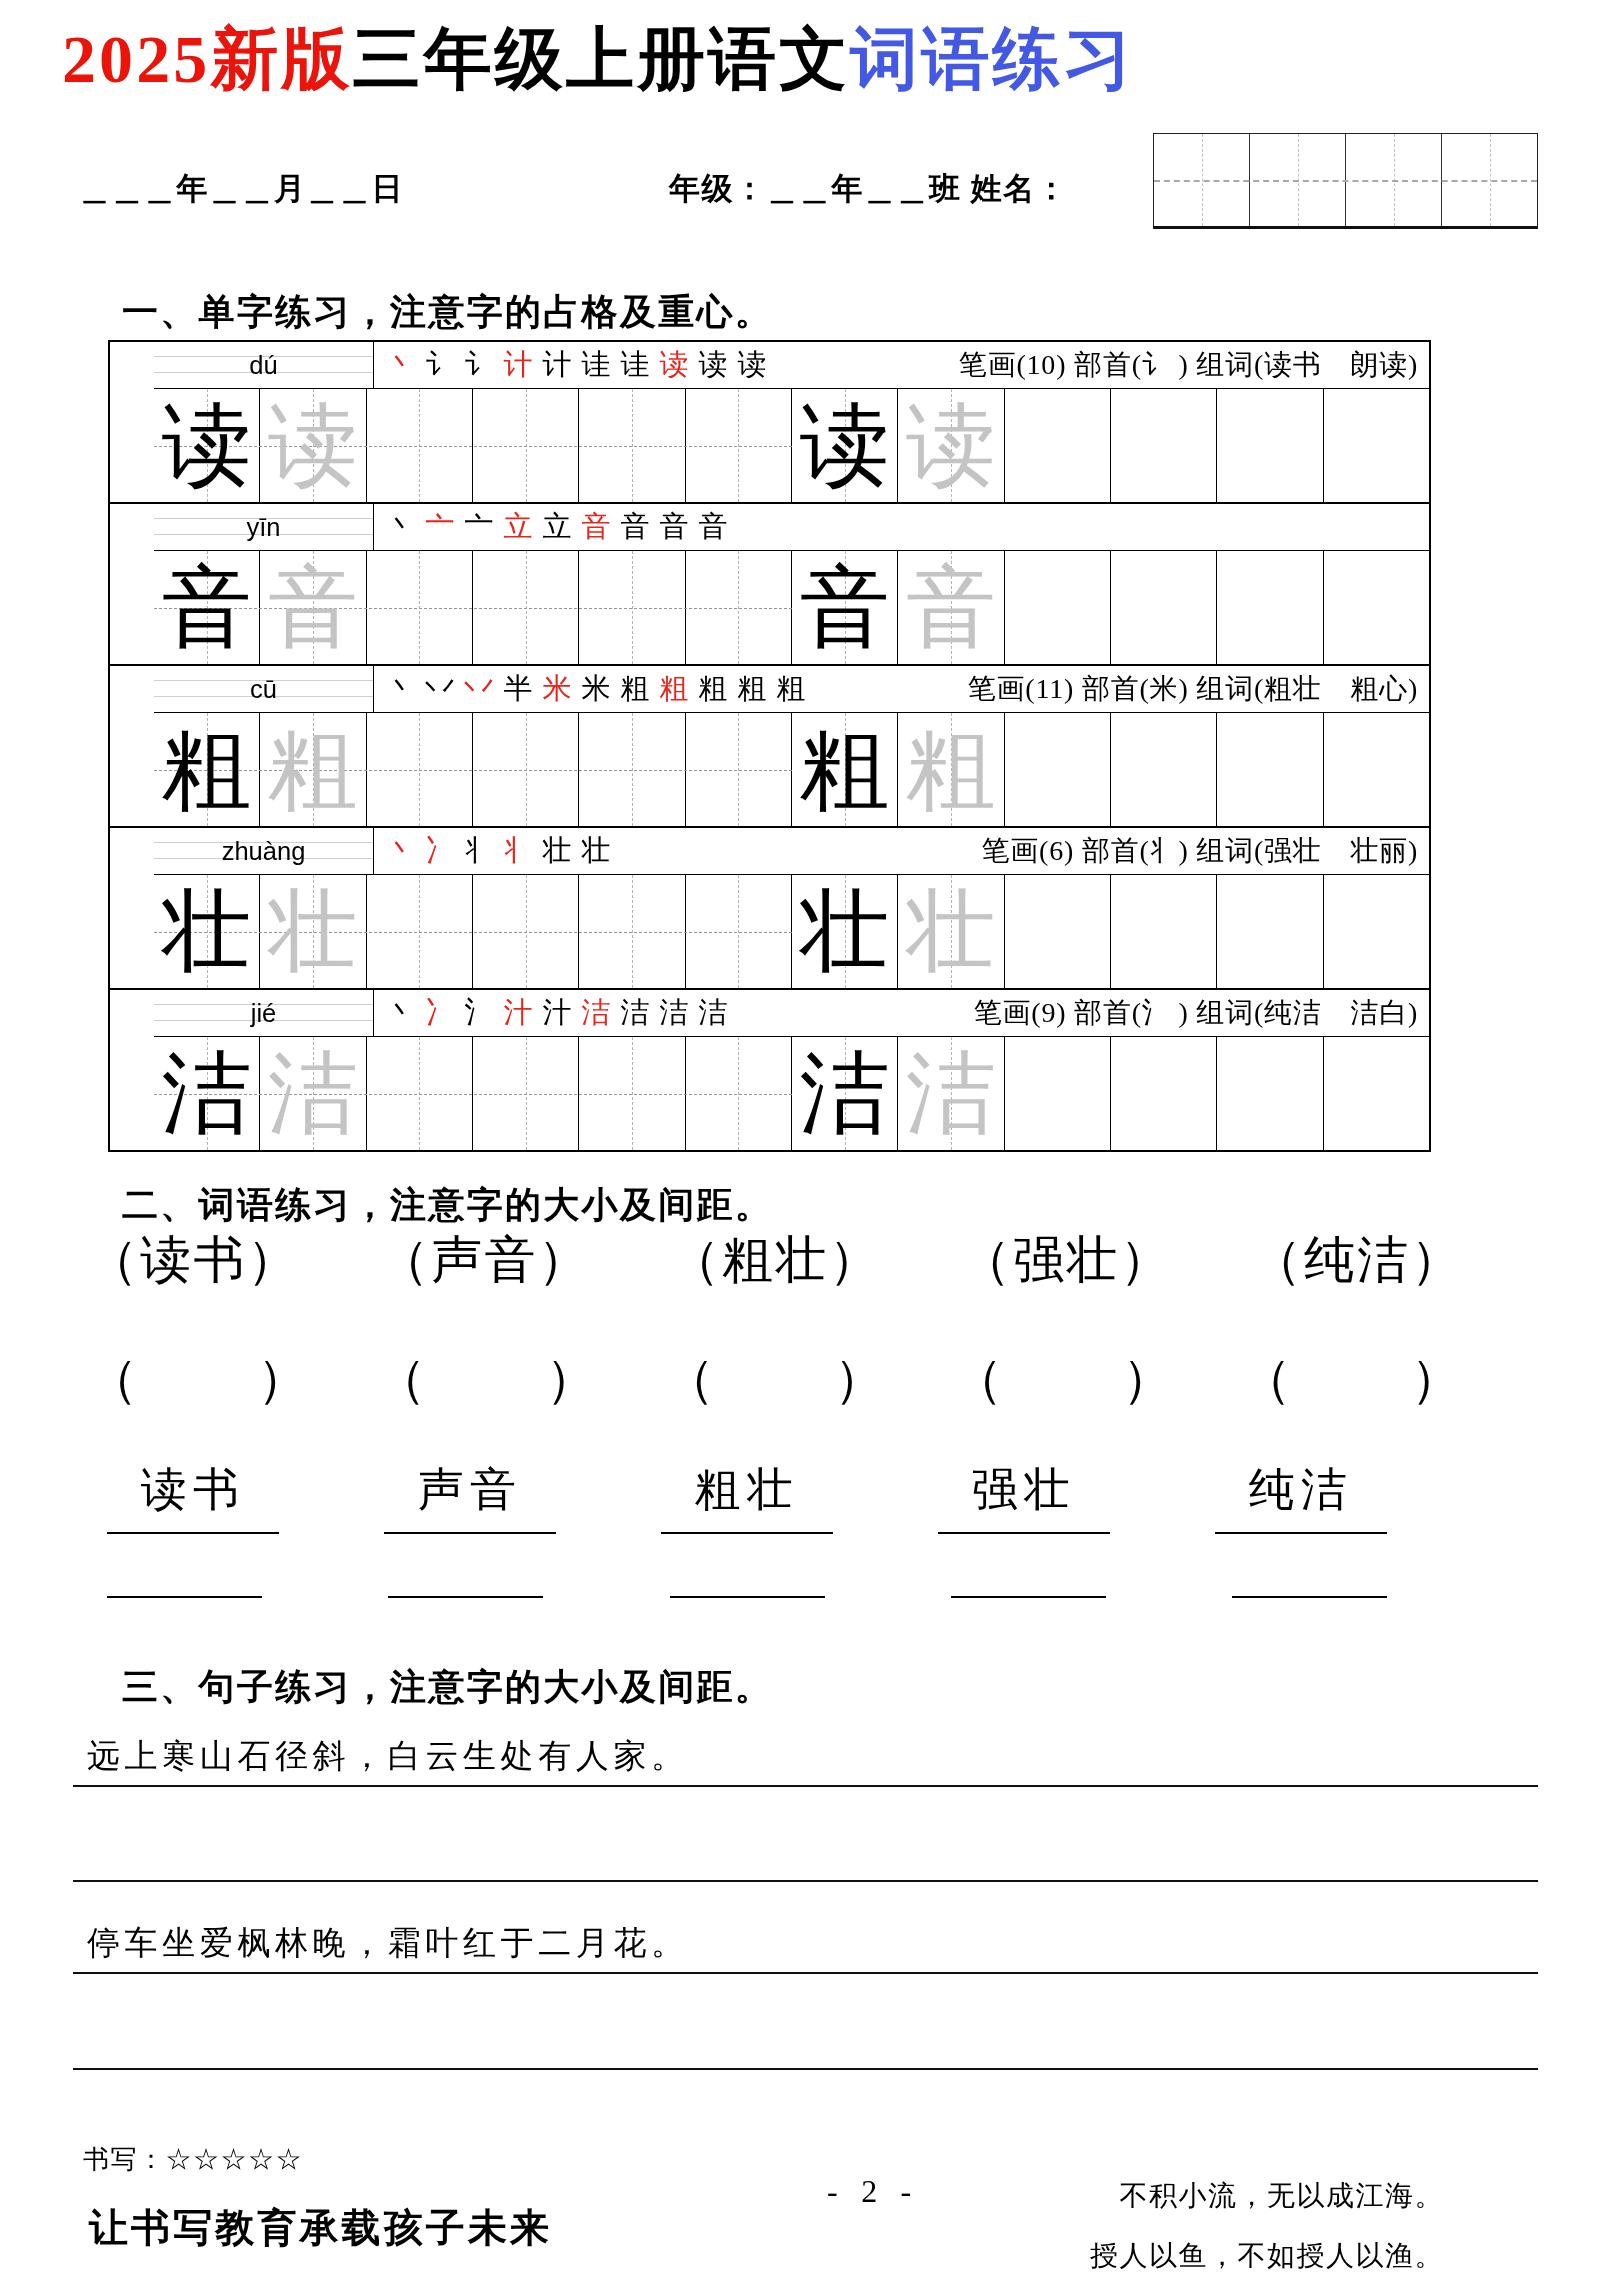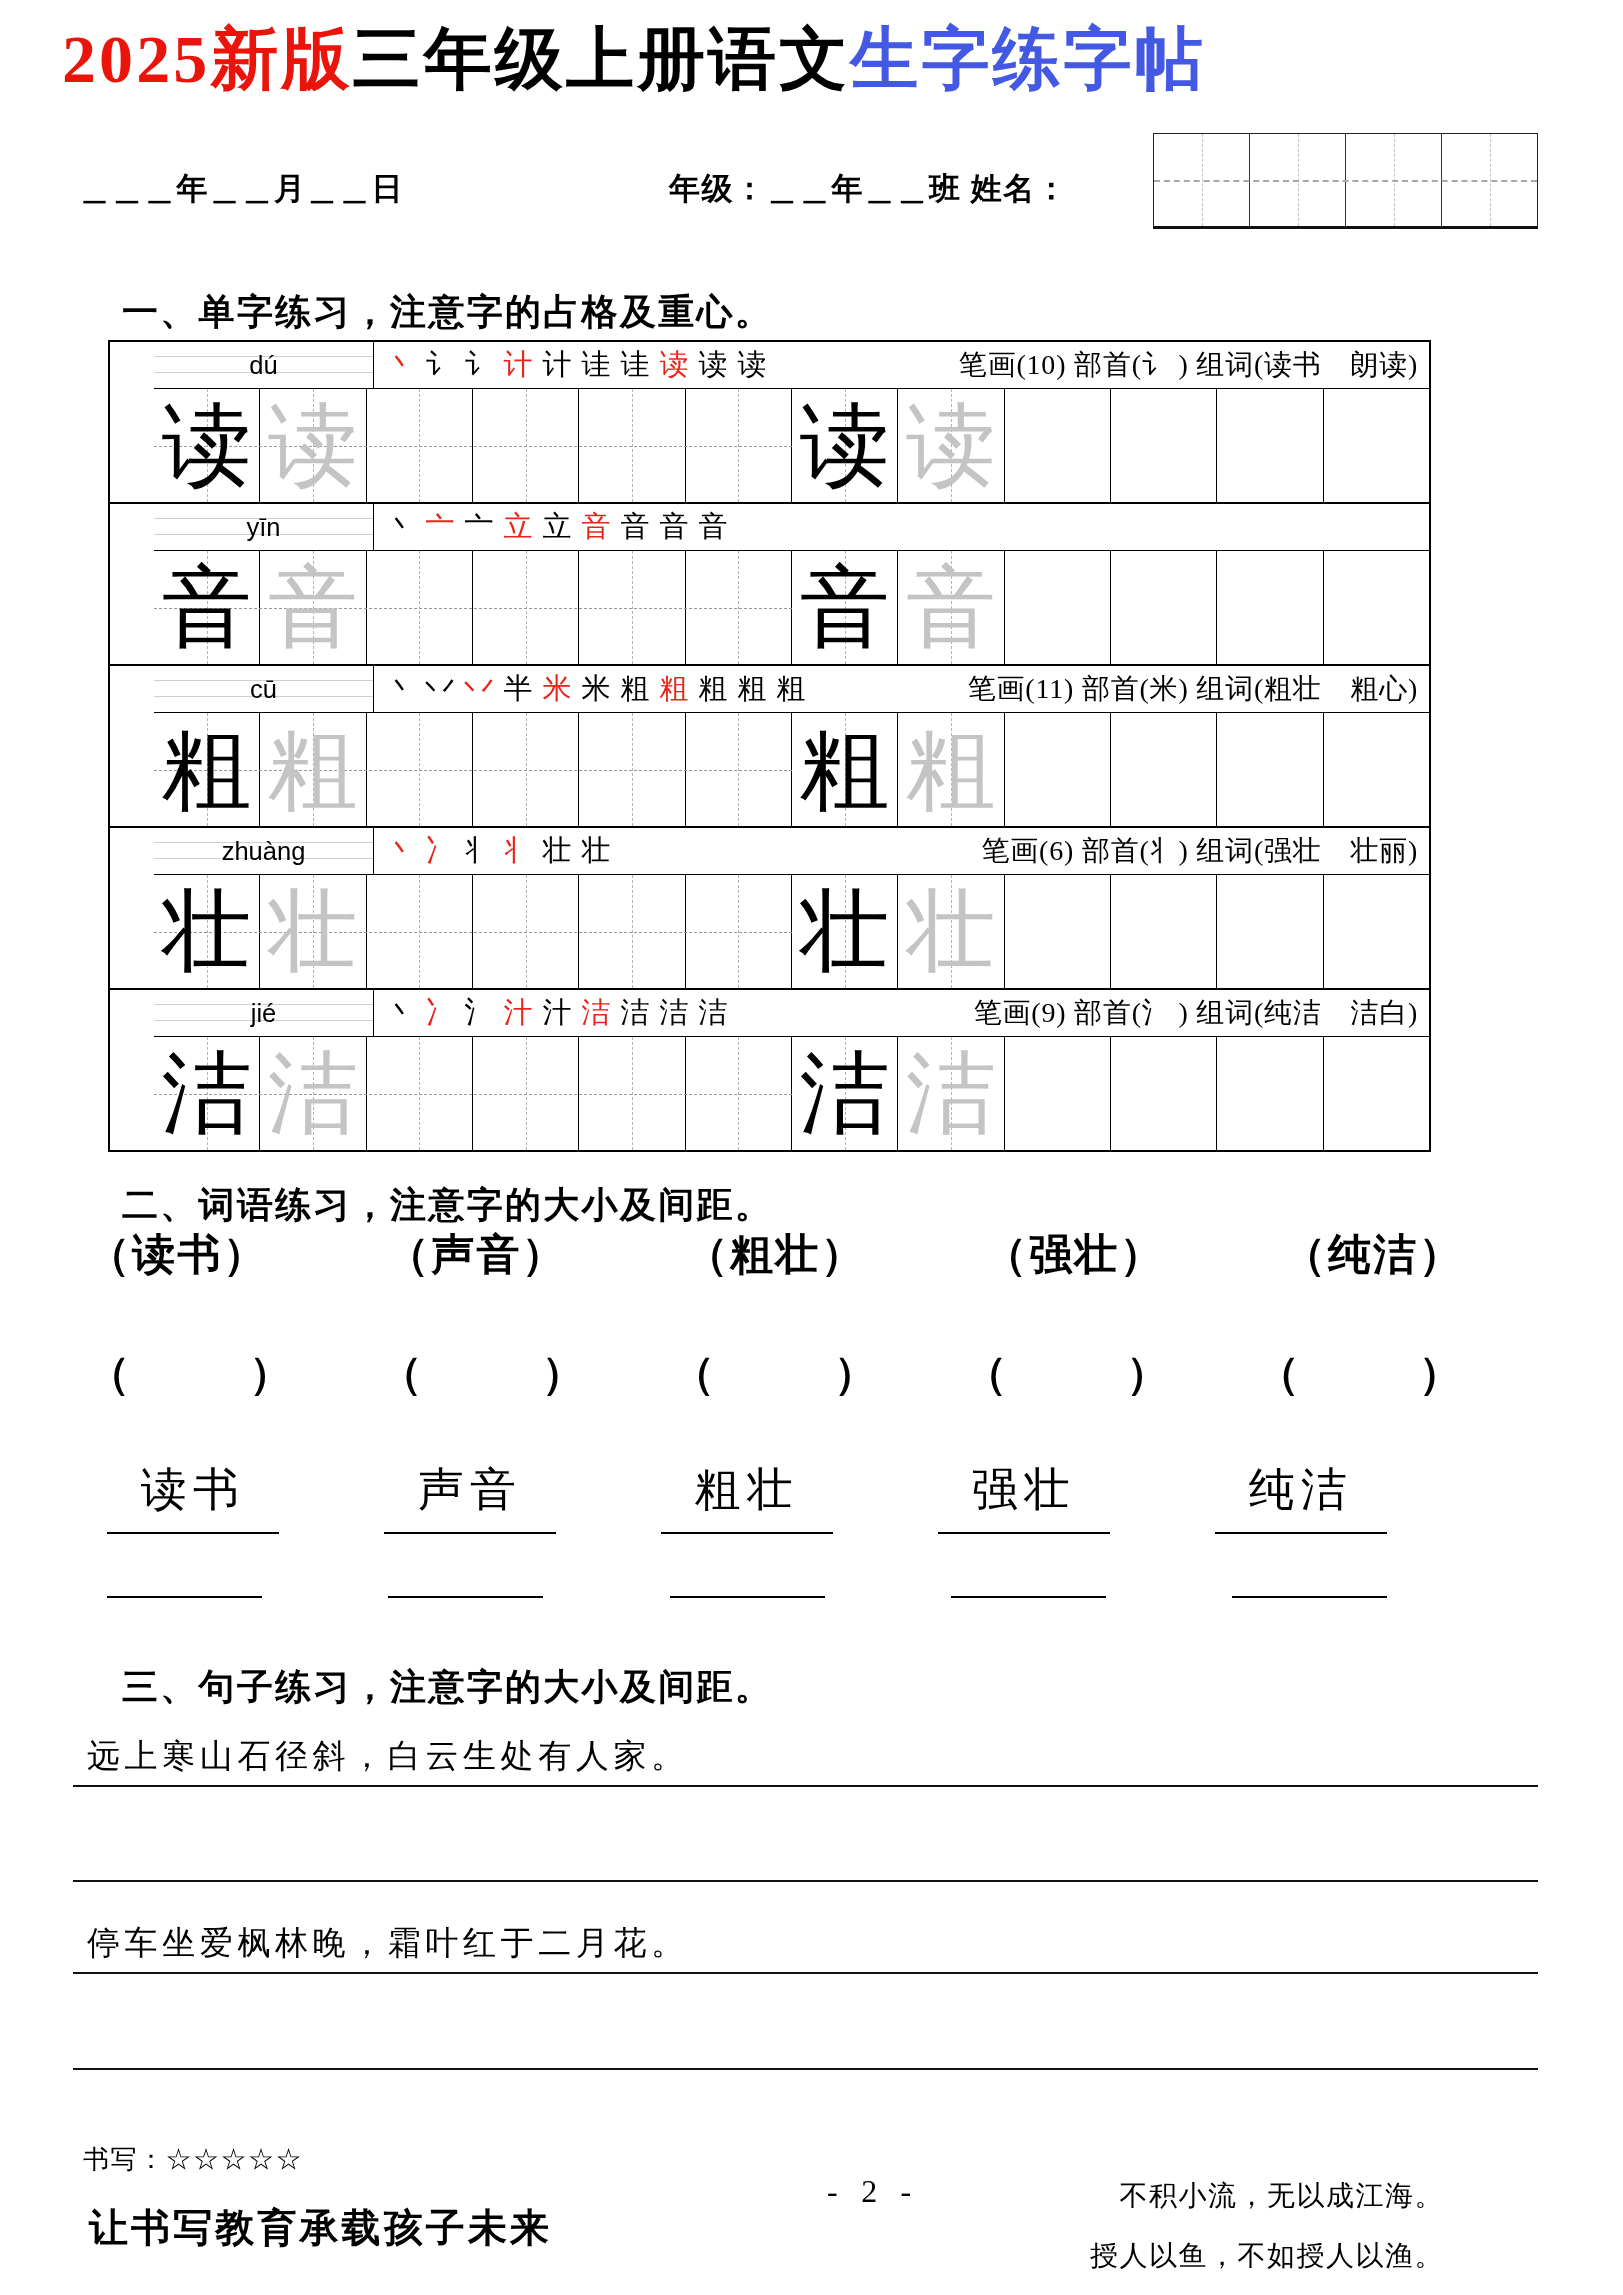--- a/index.html
+++ b/index.html
@@ -56,21 +56,21 @@
   .vline { position:absolute; left:50%; top:0; bottom:0; border-left:1.5px dashed #b3b3b3; }
   .hline { position:absolute; left:0; top:50%; width:50%; border-top:1.5px dashed #979797; pointer-events:none; }
   .pchar { position:relative; font-size:90px; line-height:1; z-index:2; }
   .pchar.black { color:#000; }
   .pchar.gray  { color:#c4c4c4; }
 
   
   .wrow { position:absolute; display:flex; justify-content:space-between; }
   .wparen-row   { top:1227px; left:87px; width:1377px; }
   .wparen-empty { top:1346px; left:87px; width:1377px; }
-  .wp-item { font-size:43px; line-height:1.3; letter-spacing:2.3px; white-space:nowrap;font-weight:bold; }
+  .wp-item { font-size:51px; line-height:1.3; letter-spacing:2.3px; white-space:nowrap; }
   .gapw { display:inline-block; width:117px; }
   .wu-row   { top:1459px; left:107px; width:1280px; }
   .wu-empty { top:1578px; left:107px; width:1280px; }
   .wu-item { width:172px; text-align:center; font-size:46px; letter-spacing:6.2px;
              border-bottom:2.3px solid #000; padding-bottom:10.8px; white-space:nowrap; }
   .wu-line { width:155px; height:20px; border-bottom:2.3px solid #000; }
 
   
   .sentence { position:absolute; left:73px; width:1465px; height:76px;
               border-bottom:2.3px solid #111; display:flex; align-items:flex-end;
@@ -88,21 +88,21 @@
   .f-page   { position:absolute; left:757px; top:2173px; width:232px; text-align:center;
               font-size:32px; letter-spacing:7.7px; }
   .f-quotes { position:absolute; right:179px; top:2166px; text-align:right;
               font-size:28px; letter-spacing:1.5px; line-height:2.15; white-space:nowrap; }
 </style>
 </head>
 <body>
 
 <div class="sheet">
 
-  <div class="title"><span class="t-red">2025新版</span><span class="t-black">三年级上册语文</span><span class="t-blue">生字练字帖</span></div>
+  <div class="title"><span class="t-red">2025新版</span><span class="t-black">三年级上册语文</span><span class="t-blue">词语练习</span></div>
 
   <div class="date-line">＿＿＿年＿＿月＿＿日</div>
   <div class="class-line">年级：＿＿年＿＿班 姓名：</div>
   <div class="name-grid">
     <div class="gcell"></div>
     <div class="gcell"></div>
     <div class="gcell"></div>
     <div class="gcell"></div>
     <div class="grid-hline"></div>
   </div>

